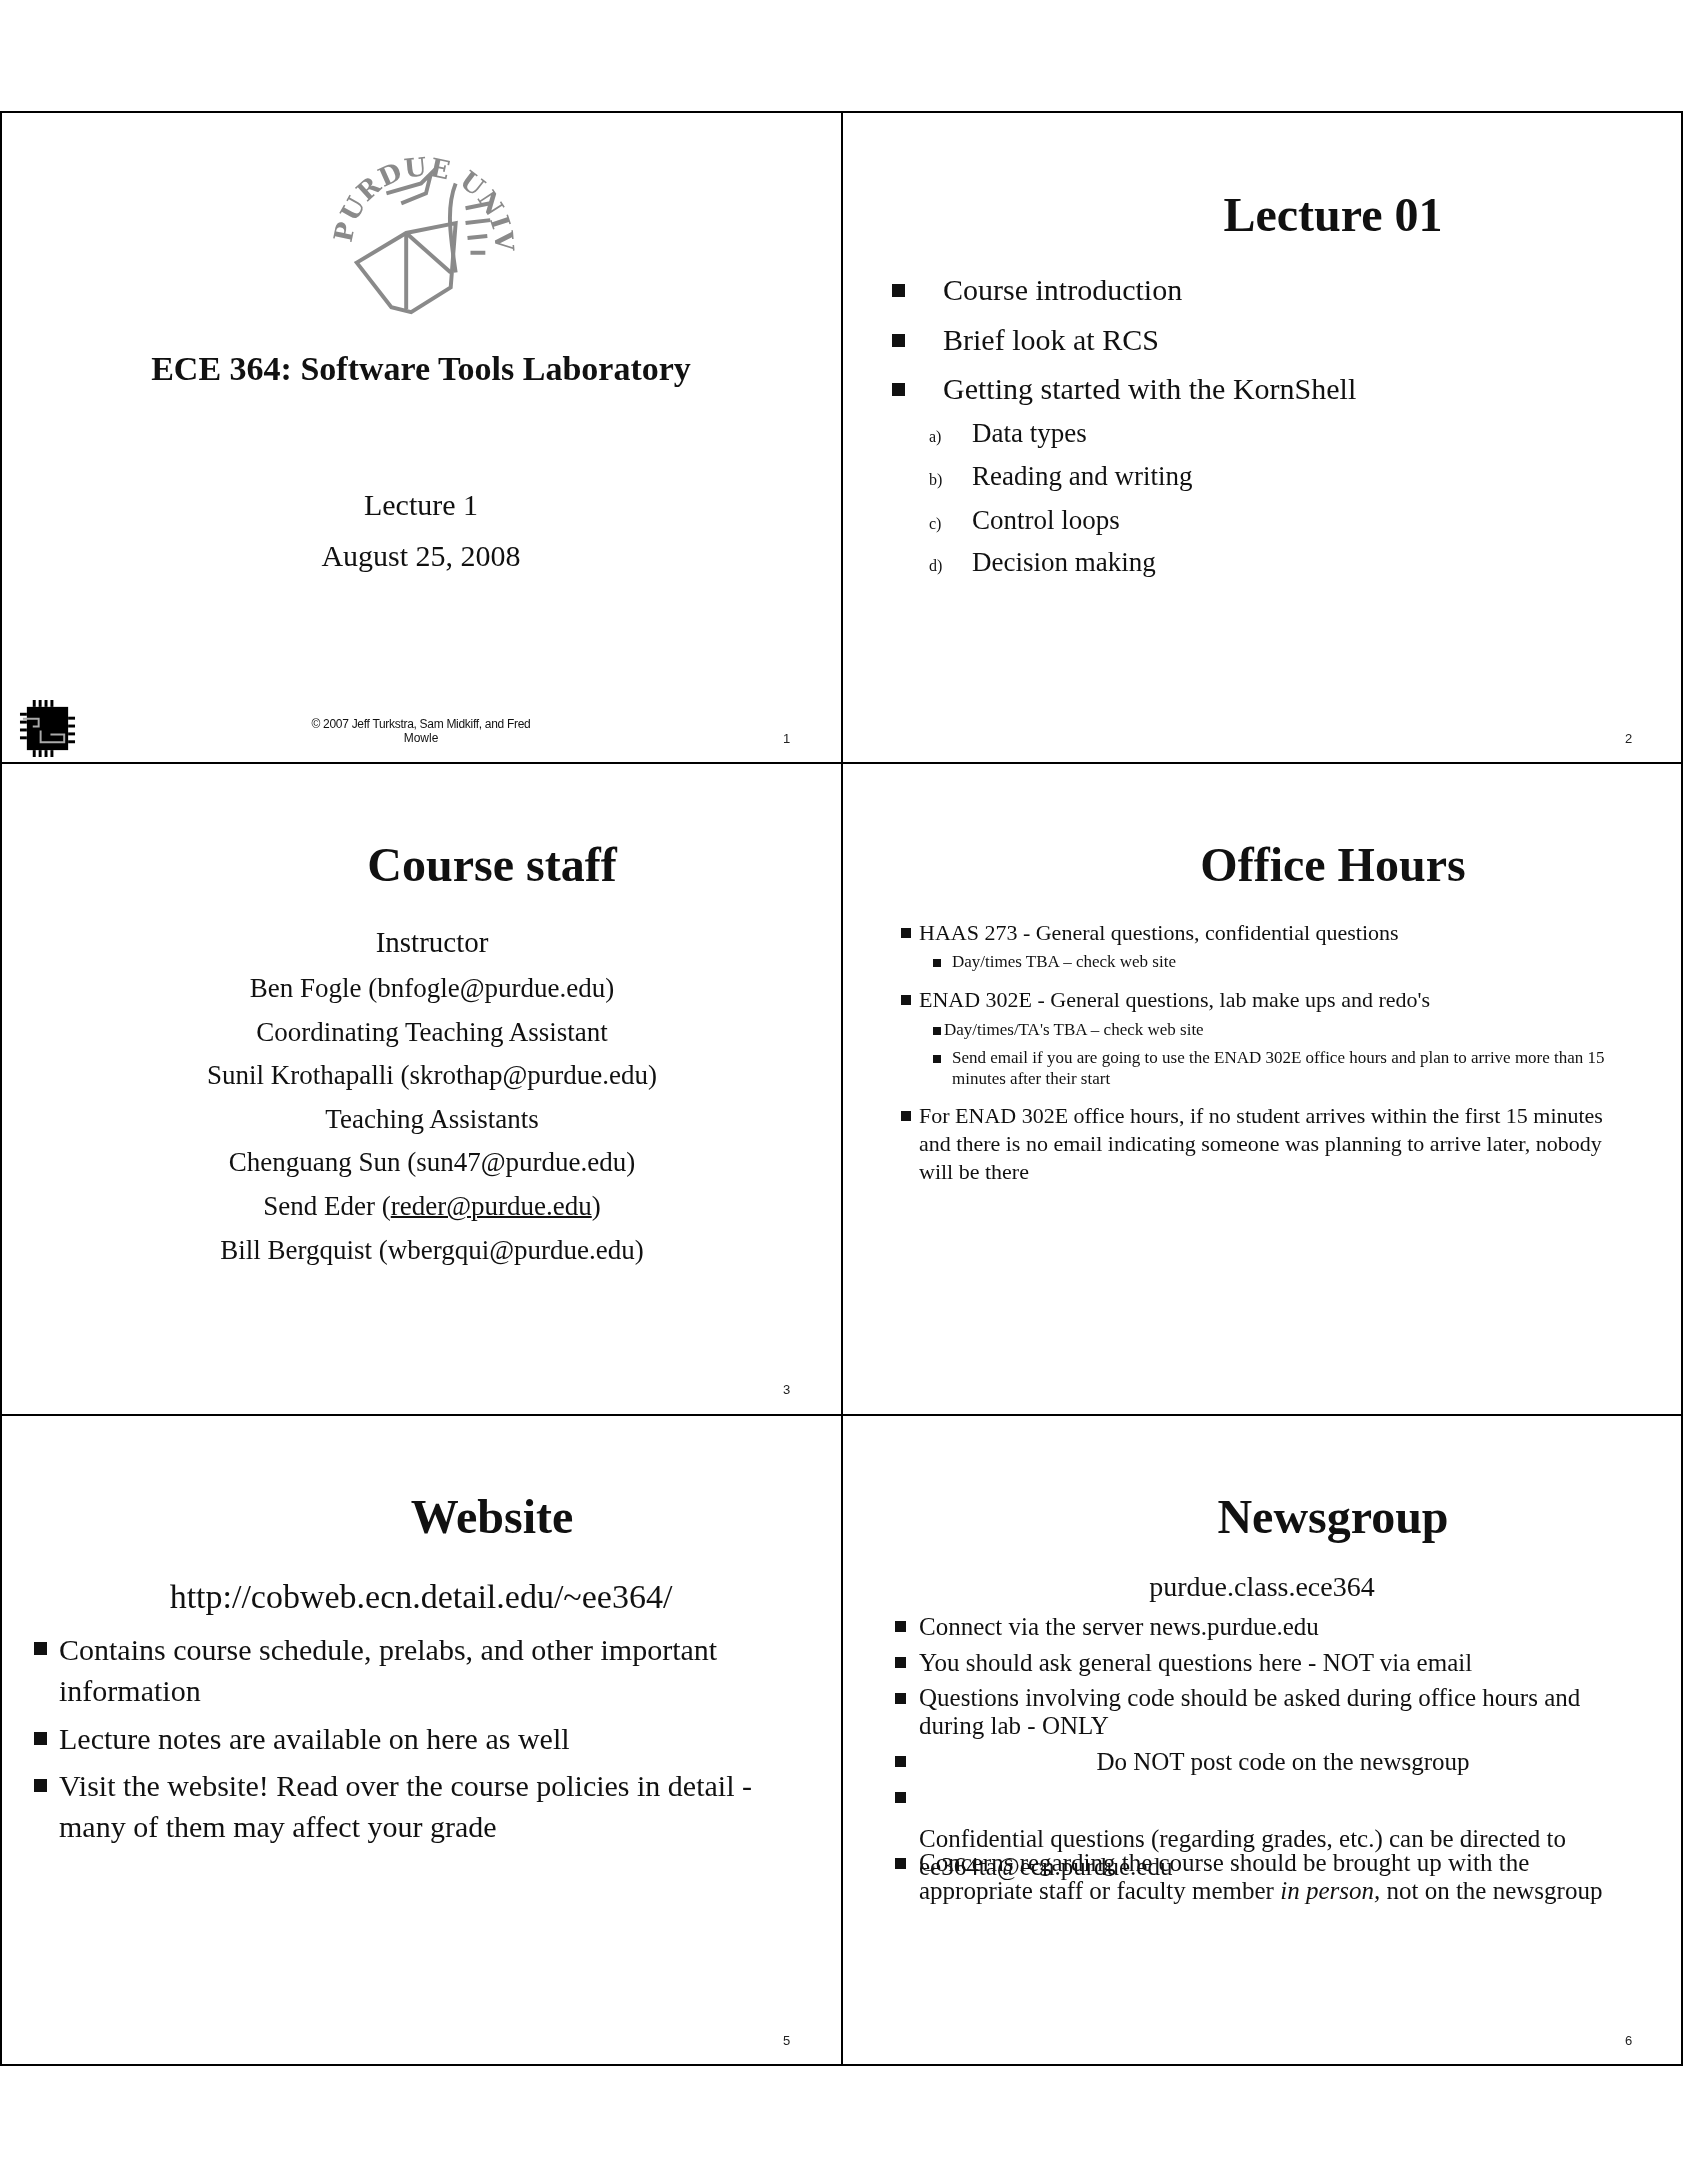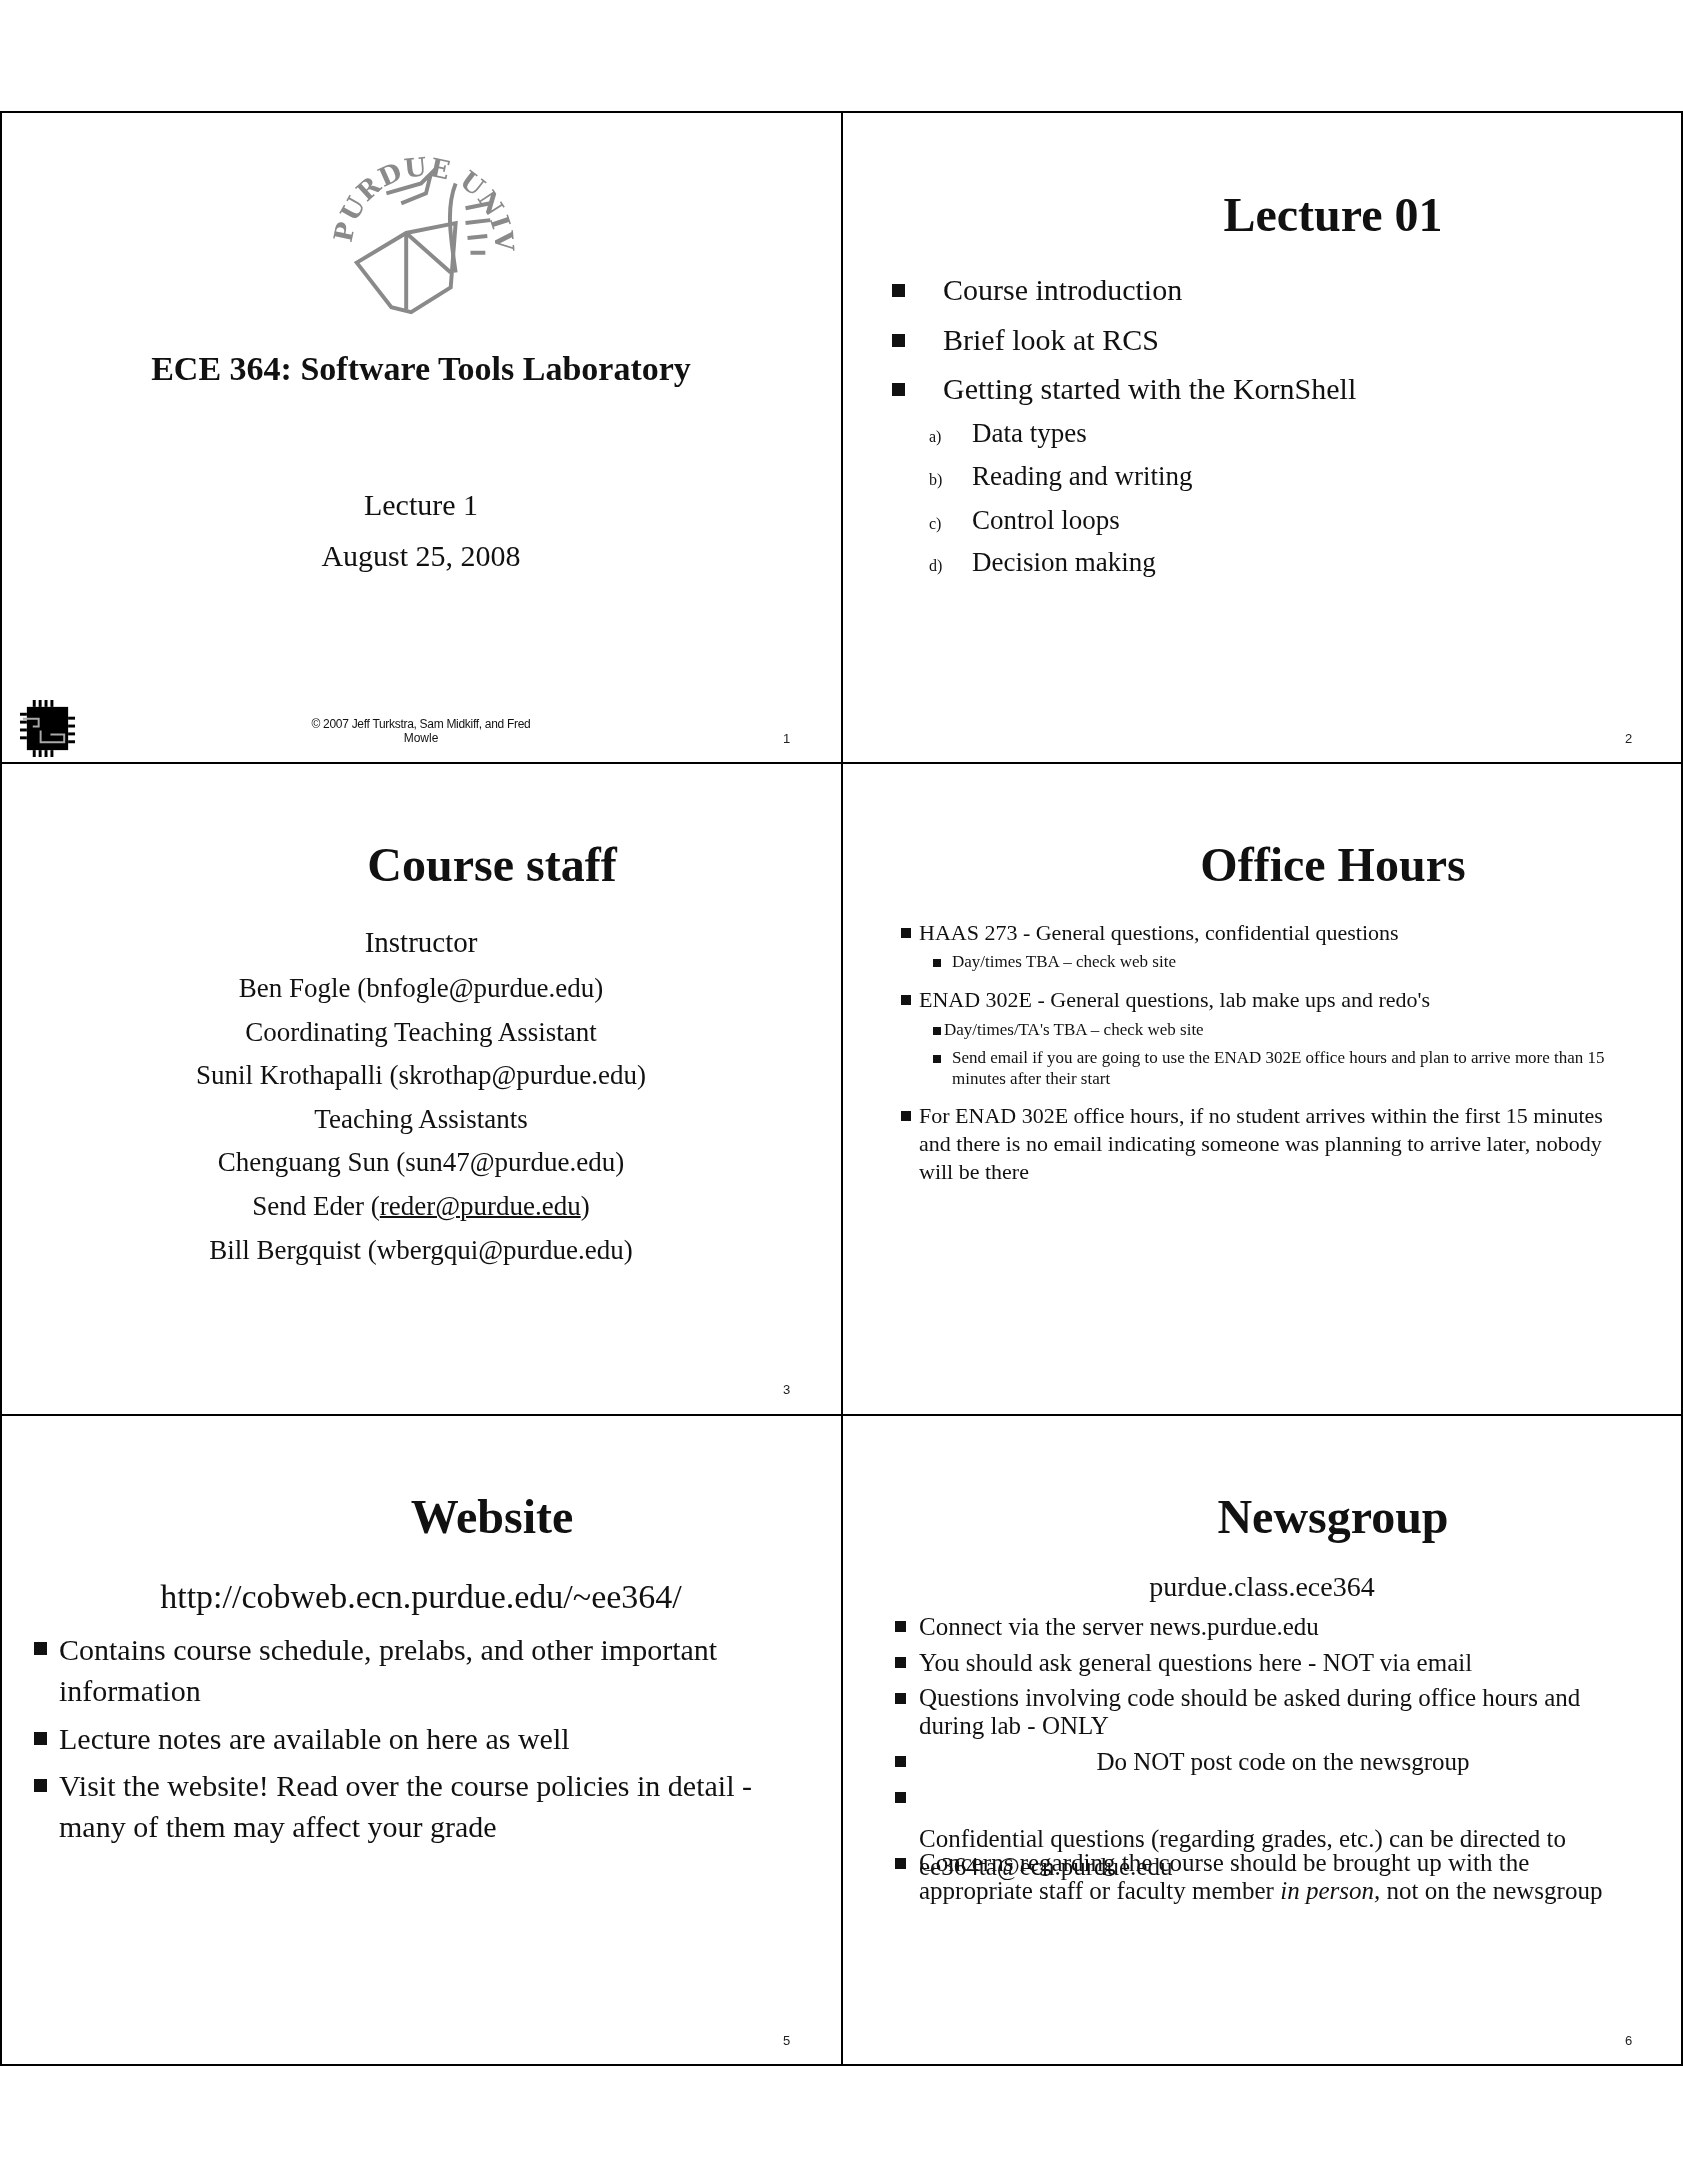--- a/index.html
+++ b/index.html
@@ -7,21 +7,21 @@
          font-family:"Liberation Serif","DejaVu Serif",serif; color:#111; }
   .frame { position:absolute; border:2px solid #000; box-sizing:border-box; }
   .vline { position:absolute; background:#000; width:2px; }
   .hline { position:absolute; background:#000; height:2px; }
   .abs { position:absolute; white-space:nowrap; }
   .title { position:absolute; font-weight:bold; font-size:48px; text-align:center; width:980px; line-height:50px;margin-top:20px; }
   .center { position:absolute; text-align:center; width:838px; }
   .pgnum { position:absolute; font-family:"Liberation Sans",sans-serif; font-size:13px; color:#222; }
   .sq { position:absolute; background:#111; }
   .body30 { font-size:30px; line-height:36px; }
-  .body28 { font-size:27px; line-height:30px; }
+  .body28 { font-size:27px; line-height:30px;padding-left:11px; }
   .body22 { font-size:22px; line-height:26px; }
   .body17 { font-size:17px; line-height:20px; }
   .wrap { position:absolute; white-space:normal; }
   .logo svg { display:block; }
 </style>
 </head>
 <body>
 
 <div class="frame" style="left:0;top:111px;width:1683px;height:1955px;"></div>
 <div class="vline" style="left:841px;top:111px;height:1955px;"></div>
@@ -129,21 +129,21 @@
   <div class="abs body17" style="left:944px;top:1020px;">Day/times/TA's TBA – check web site</div>
   <div class="sq" style="left:933px;top:1055px;width:8px;height:8px;"></div>
   <div class="wrap body17" style="left:952px;top:1047px;width:693px;line-height:21px;">Send email if you are going to use the ENAD 302E office hours and plan to arrive more than 15 minutes after their start</div>
 
   <div class="sq" style="left:901px;top:1111px;width:10px;height:10px;"></div>
   <div class="wrap body22" style="left:919px;top:1102px;width:718px;line-height:28px;">For ENAD 302E office hours, if no student arrives within the first 15 minutes and there is no email indicating someone was planning to arrive later, nobody will be there</div>
 </div>
 
 <div>
   <div class="title" style="left:2px;top:1472px;">Website</div>
-  <div class="center" style="left:2px;top:1577px;font-size:34px;line-height:40px;">http://cobweb.ecn.purdue.edu/~ee364/</div>
+  <div class="center" style="left:2px;top:1577px;font-size:34px;line-height:40px;">http://cobweb.ecn.detail.edu/~ee364/</div>
 
   <div class="sq" style="left:34px;top:1642px;width:13px;height:13px;"></div>
   <div class="wrap body30" style="left:59px;top:1629px;width:752px;line-height:41px;">Contains course schedule, prelabs, and other important information</div>
   <div class="sq" style="left:34px;top:1732px;width:13px;height:13px;"></div>
   <div class="wrap body30" style="left:59px;top:1718px;width:752px;line-height:41px;">Lecture notes are available on here as well</div>
   <div class="sq" style="left:34px;top:1779px;width:13px;height:13px;"></div>
   <div class="wrap body30" style="left:59px;top:1765px;width:762px;line-height:41px;">Visit the website! Read over the course policies in detail - many of them may affect your grade</div>
 
   <div class="pgnum" style="left:783px;top:2033px;">5</div>
 </div>

